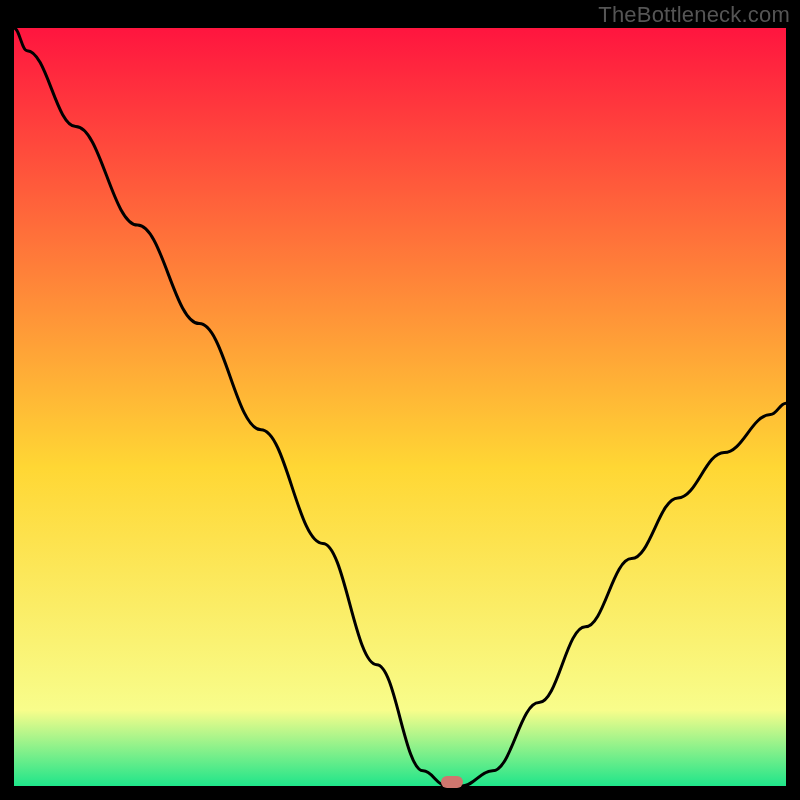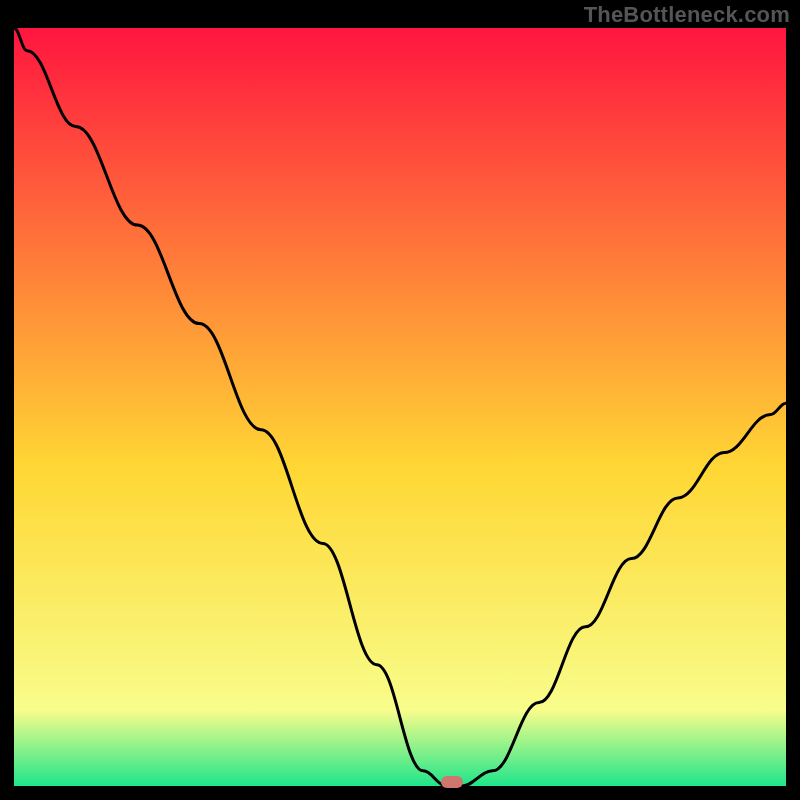--- a/index.html
+++ b/index.html
@@ -16,21 +16,21 @@
     width: 800px;
     height: 800px;
     background: #000;
   }
   .watermark {
     position: absolute;
     top: 2px;
     right: 10px;
     color: #555;
     font-size: 22px;
-    font-weight: 700;
+    font-weight: 400;
     letter-spacing: 0.2px;
     z-index: 3;
   }
   svg.plot {
     position: absolute;
     left: 14px;
     top: 28px;
     width: 772px;
     height: 758px;
   }

